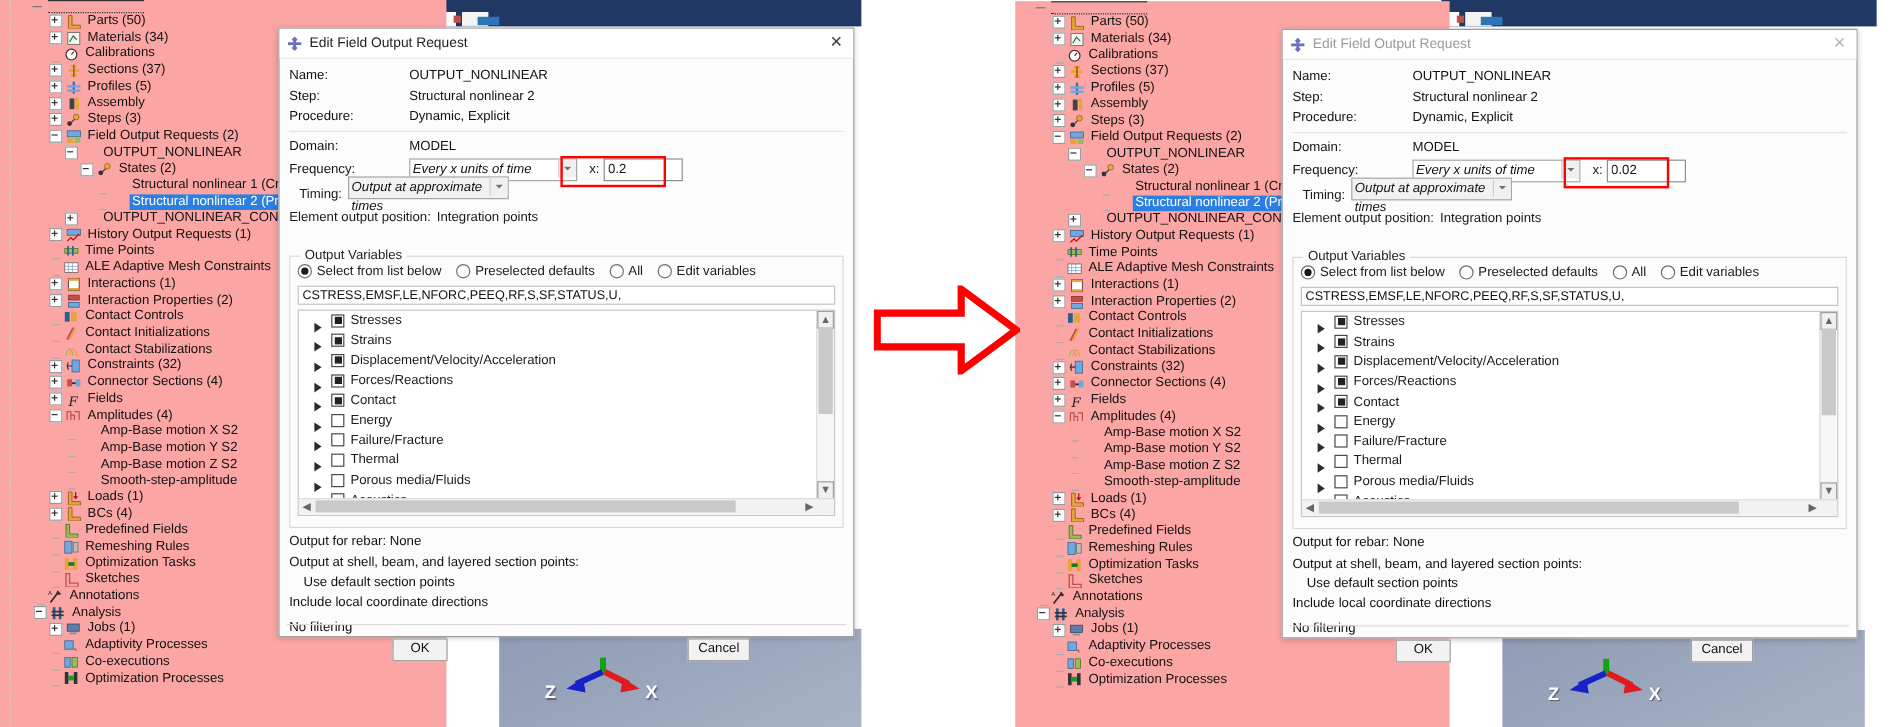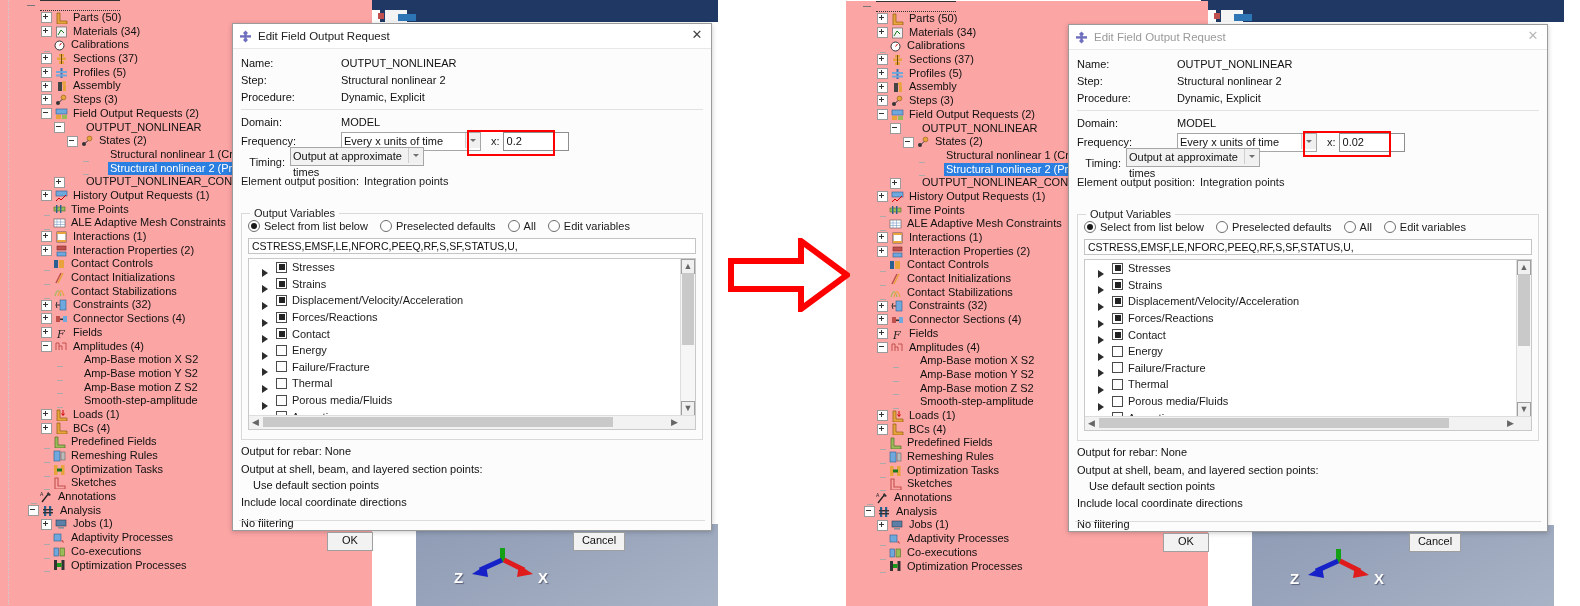--- a/index.html
+++ b/index.html
@@ -68,21 +68,21 @@
   .frm-row{display:flex;align-items:center;height:17px;font-size:11px;}
   .frm-row .k{width:100px;color:#111;}
   .frm-row .v{color:#111;}
   .hr{height:1px;background:#e2e2e2;margin:4px 0 3px 0;}
 
   select.cb, .cbfake{
     height:17px;border:1px solid #a6a6a6;background:#fff;font-size:11px;
     font-family:"Liberation Sans",sans-serif;color:#111;padding:0 2px;
     appearance:none;-webkit-appearance:none;position:relative;
   }
-  .cbwrap{position:relative;display:inline-block;}
+  .cbwrap{position:relative;display:inline-block;font-style:italic;}
   .cbwrap .arrw{position:absolute;right:1px;top:1px;width:14px;height:15px;
      background:#f0f0f0;border-left:1px solid #cfcfcf;pointer-events:none;}
   .cbwrap .arrw:after{content:"";position:absolute;left:4px;top:6px;
      border-left:3px solid transparent;border-right:3px solid transparent;border-top:3px solid #707070;}
 
   .redbox{position:absolute;border:2px solid #ff0000;}
   .xfield{height:17px;border:1px solid #8e8e8e;background:#fff;font-size:11px;
     font-family:"Liberation Sans",sans-serif;color:#111;padding:0 3px;}
 
   .grp{position:absolute;left:8px;right:8px;border:1px solid #d9d9d9;}

